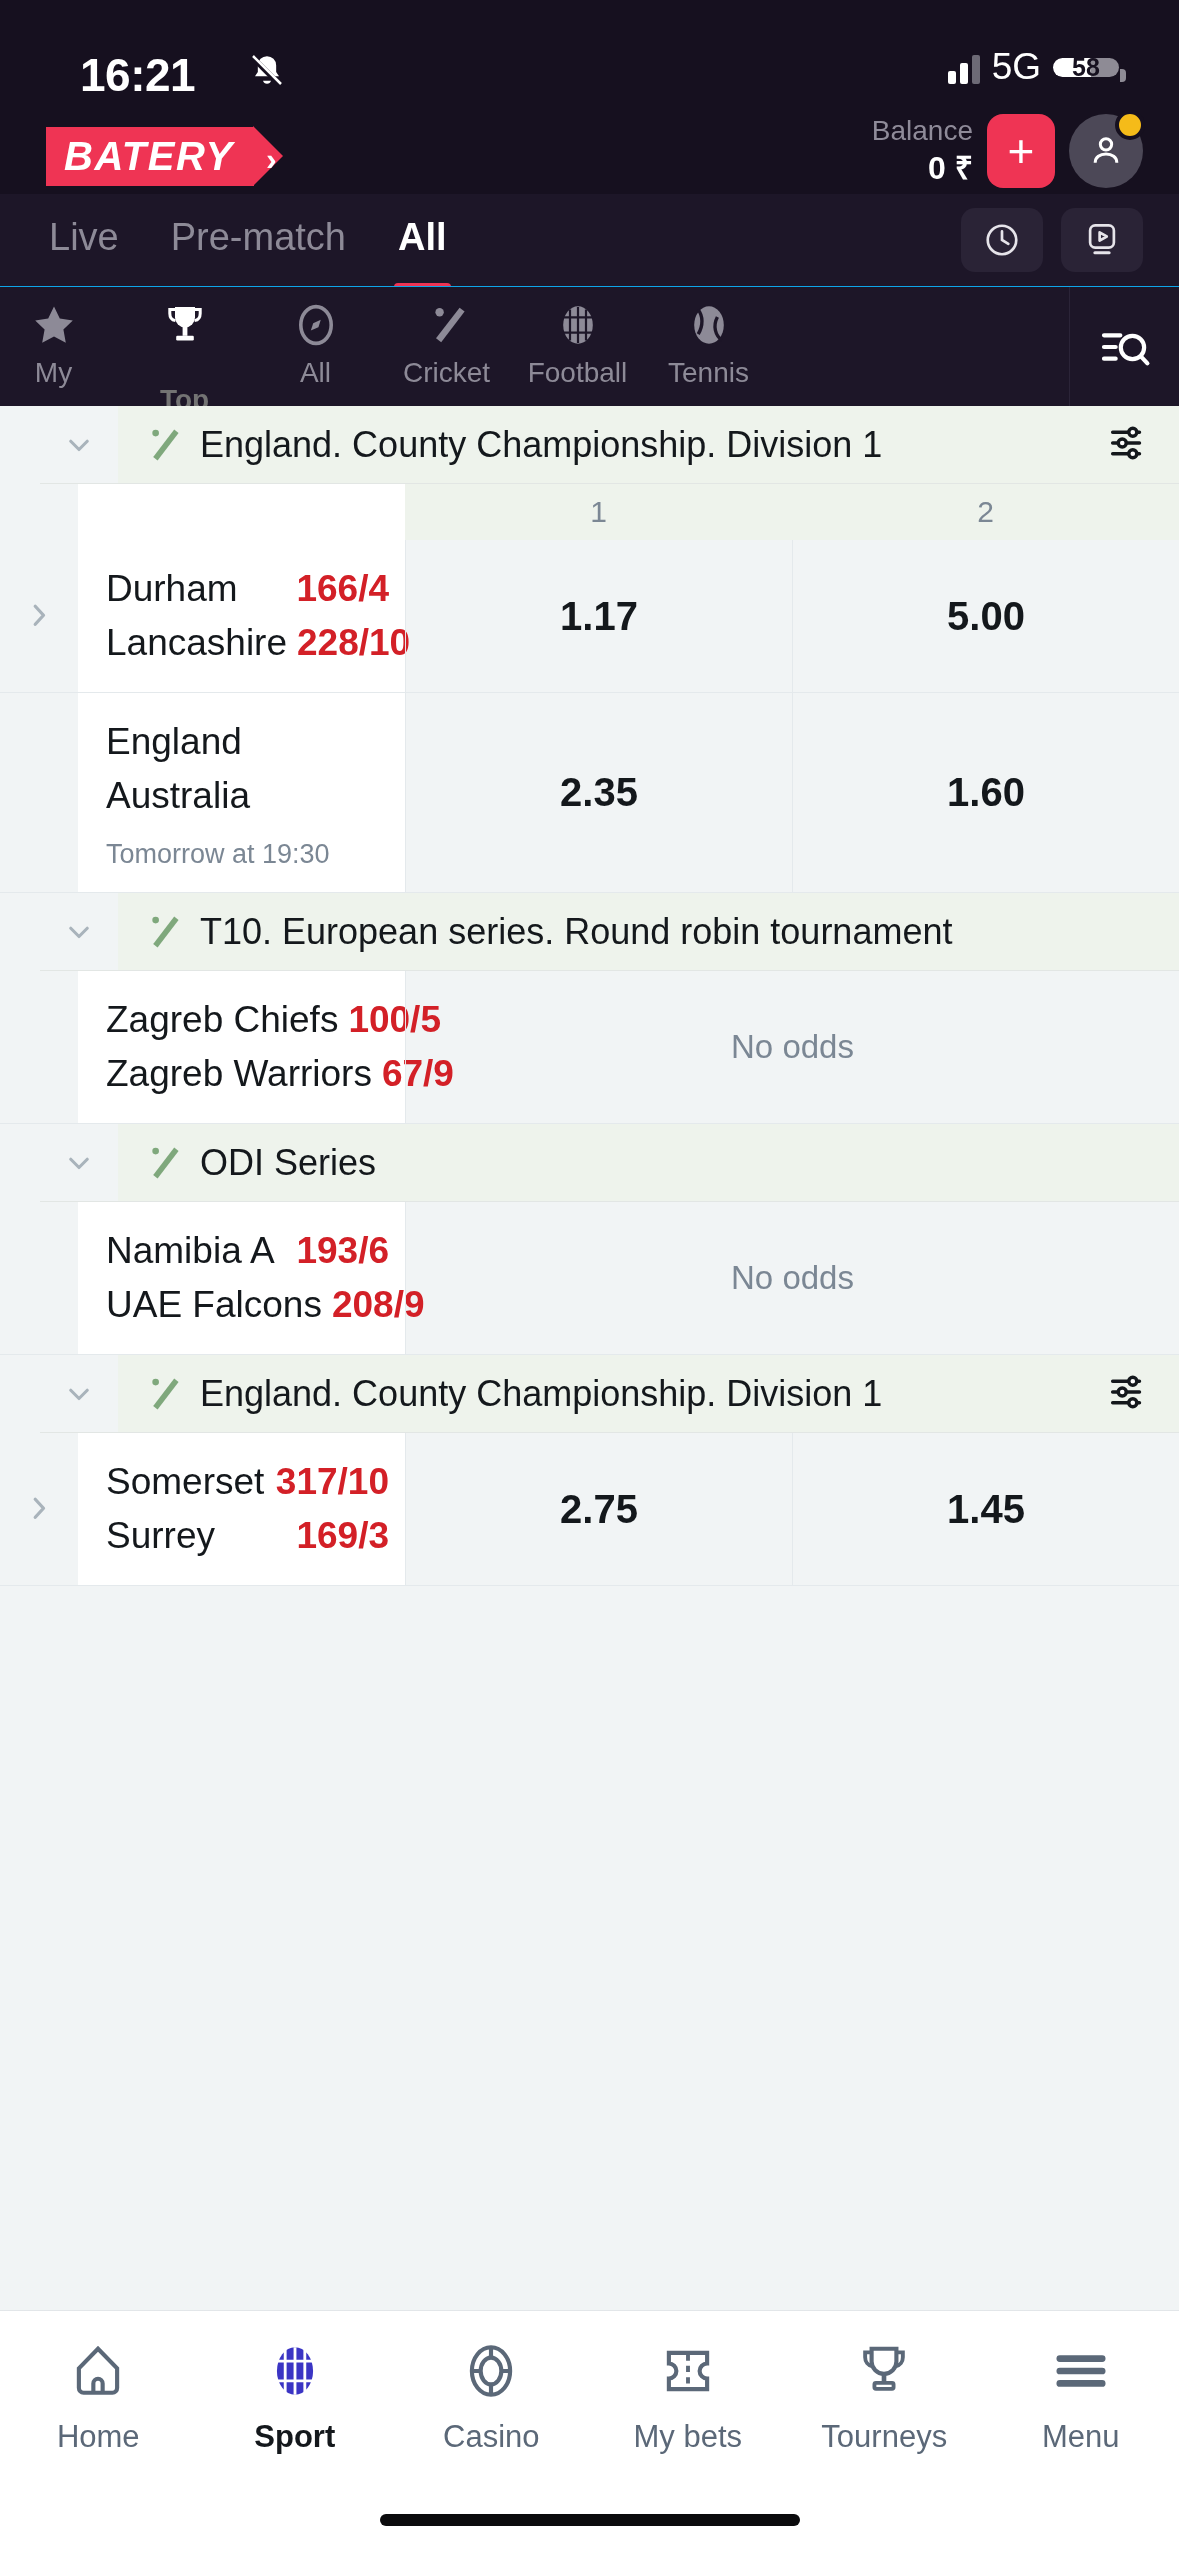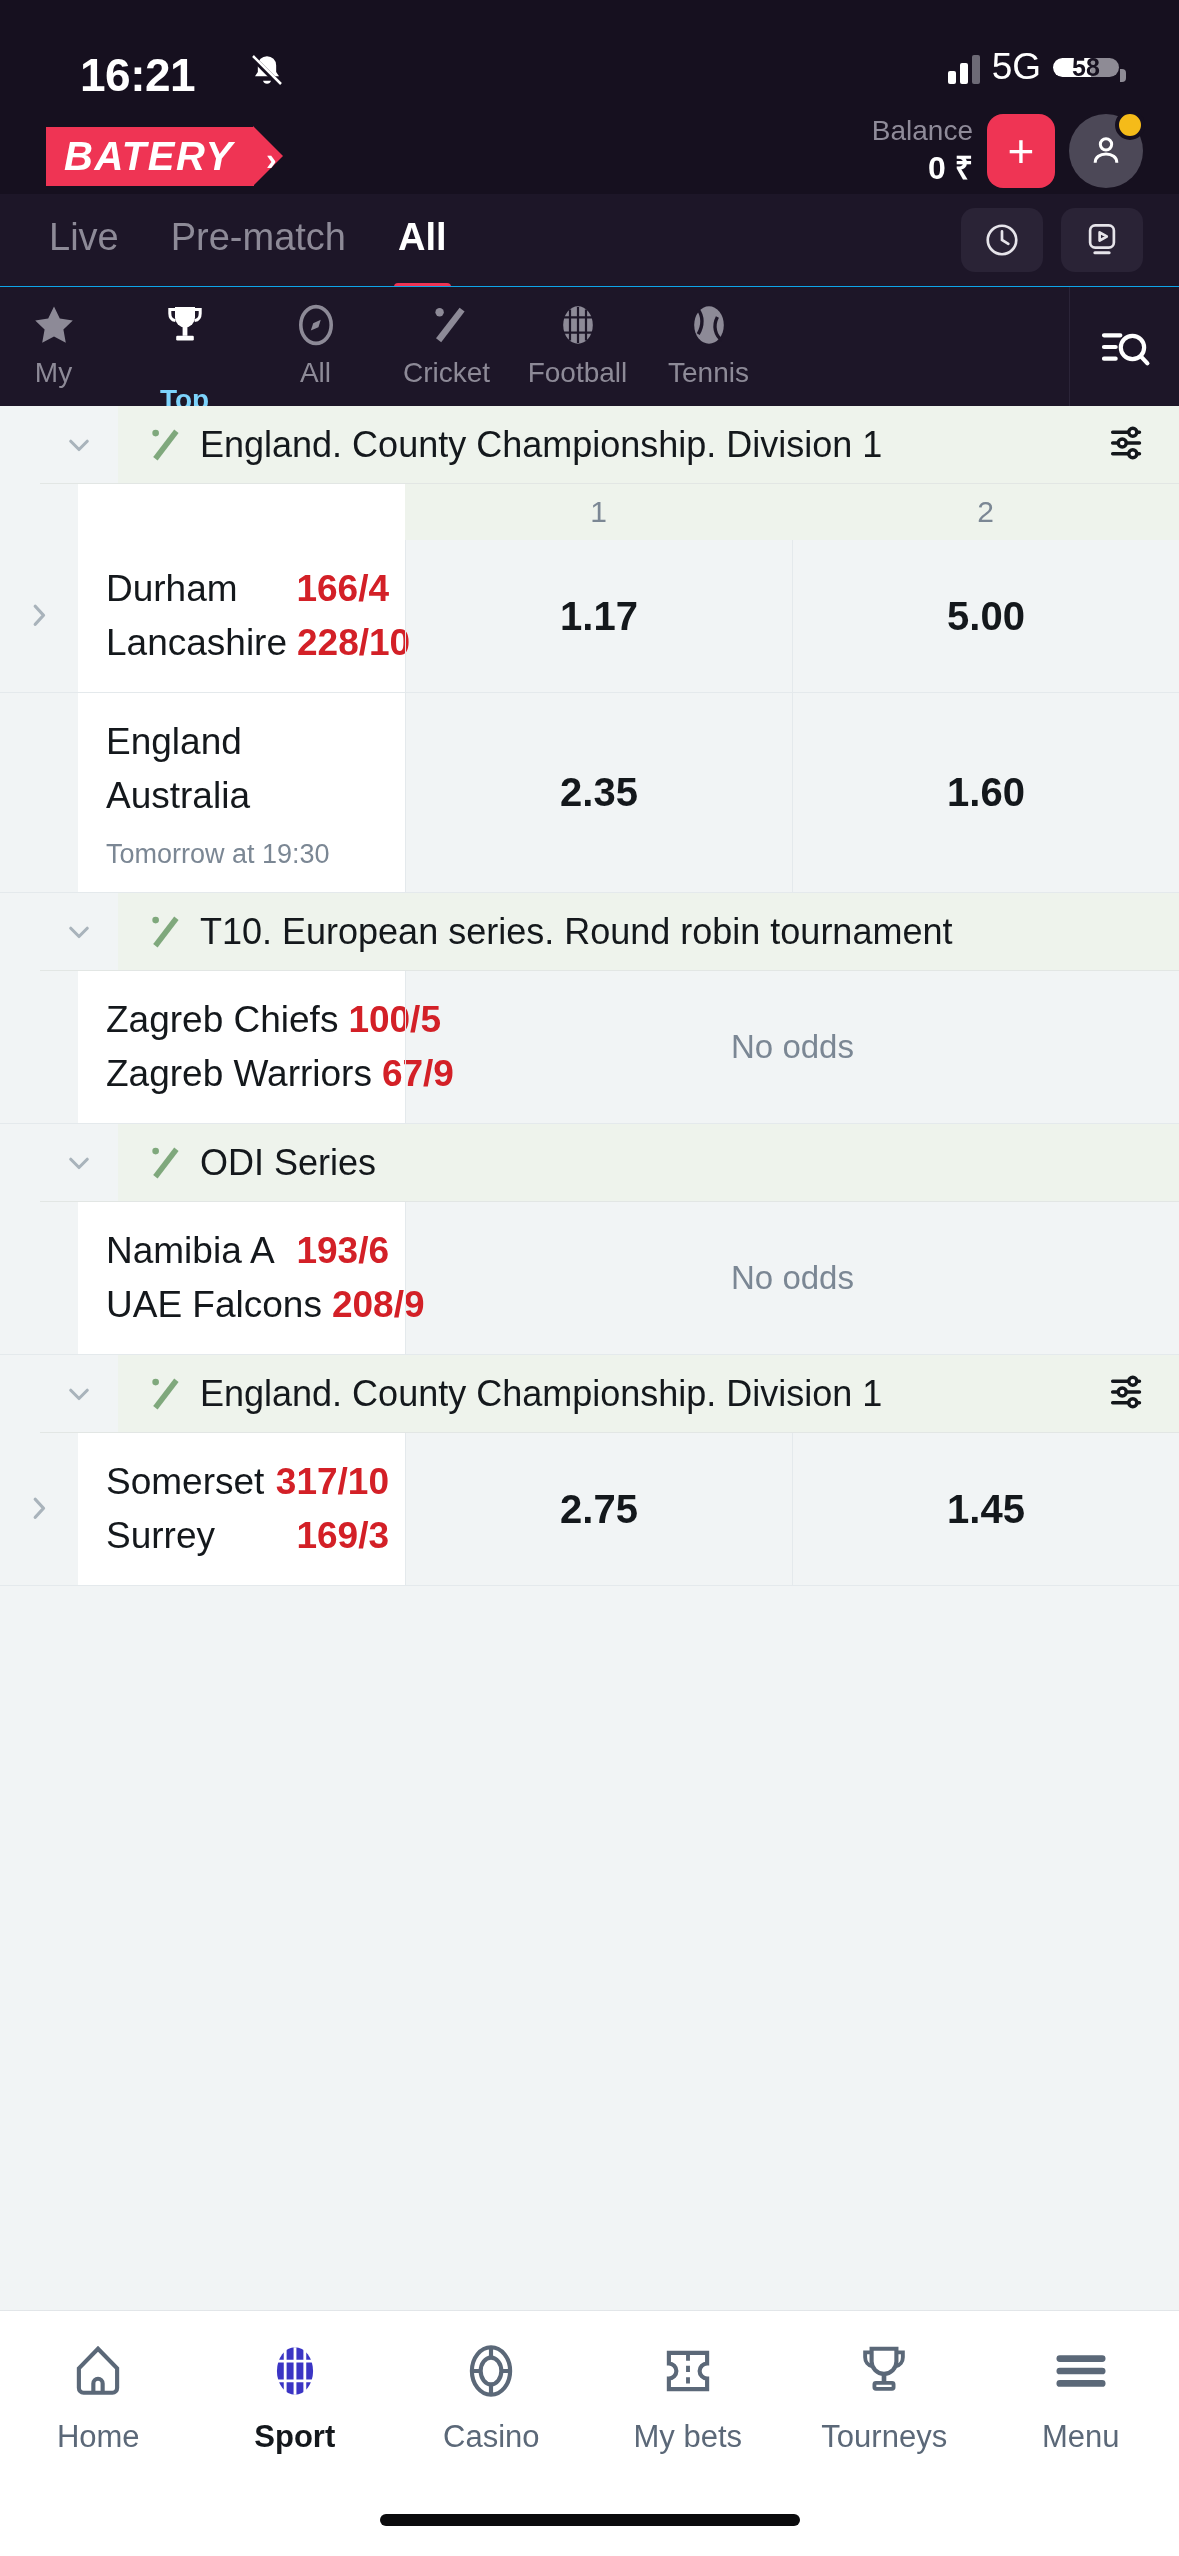--- a/index.html
+++ b/index.html
@@ -116,21 +116,21 @@
   .sportstrip{
     height:120px; background:#1d1628; display:flex; align-items:flex-start;
     position:relative; border-top:1px solid #0ea5e9;gap:24px;
   }
   .sport{
     width:107px; display:flex; flex-direction:column; align-items:center;
     padding-top:12px; flex:0 0 auto;
   }
   .sport-ico{ height:52px; display:flex; align-items:center; justify-content:center; }
   .sport-lbl{ color:#8d8a97; font-size:28px; margin-top:6px; }
-  .sport.active .sport-lbl{ color:#7dd3fc; font-weight:700;margin-top:33px; }
+  .sport.active .sport-lbl{ color:#737373; font-weight:700;margin-top:33px; }
   .sport-search{
     position:absolute; right:0; top:0; width:110px; height:120px;
     display:flex; align-items:center; justify-content:center;
     border-left:1px solid #2b2438; background:#1d1628;
   }
 
   
   .content{ background:#f1f4f5; }
 
   .league{

